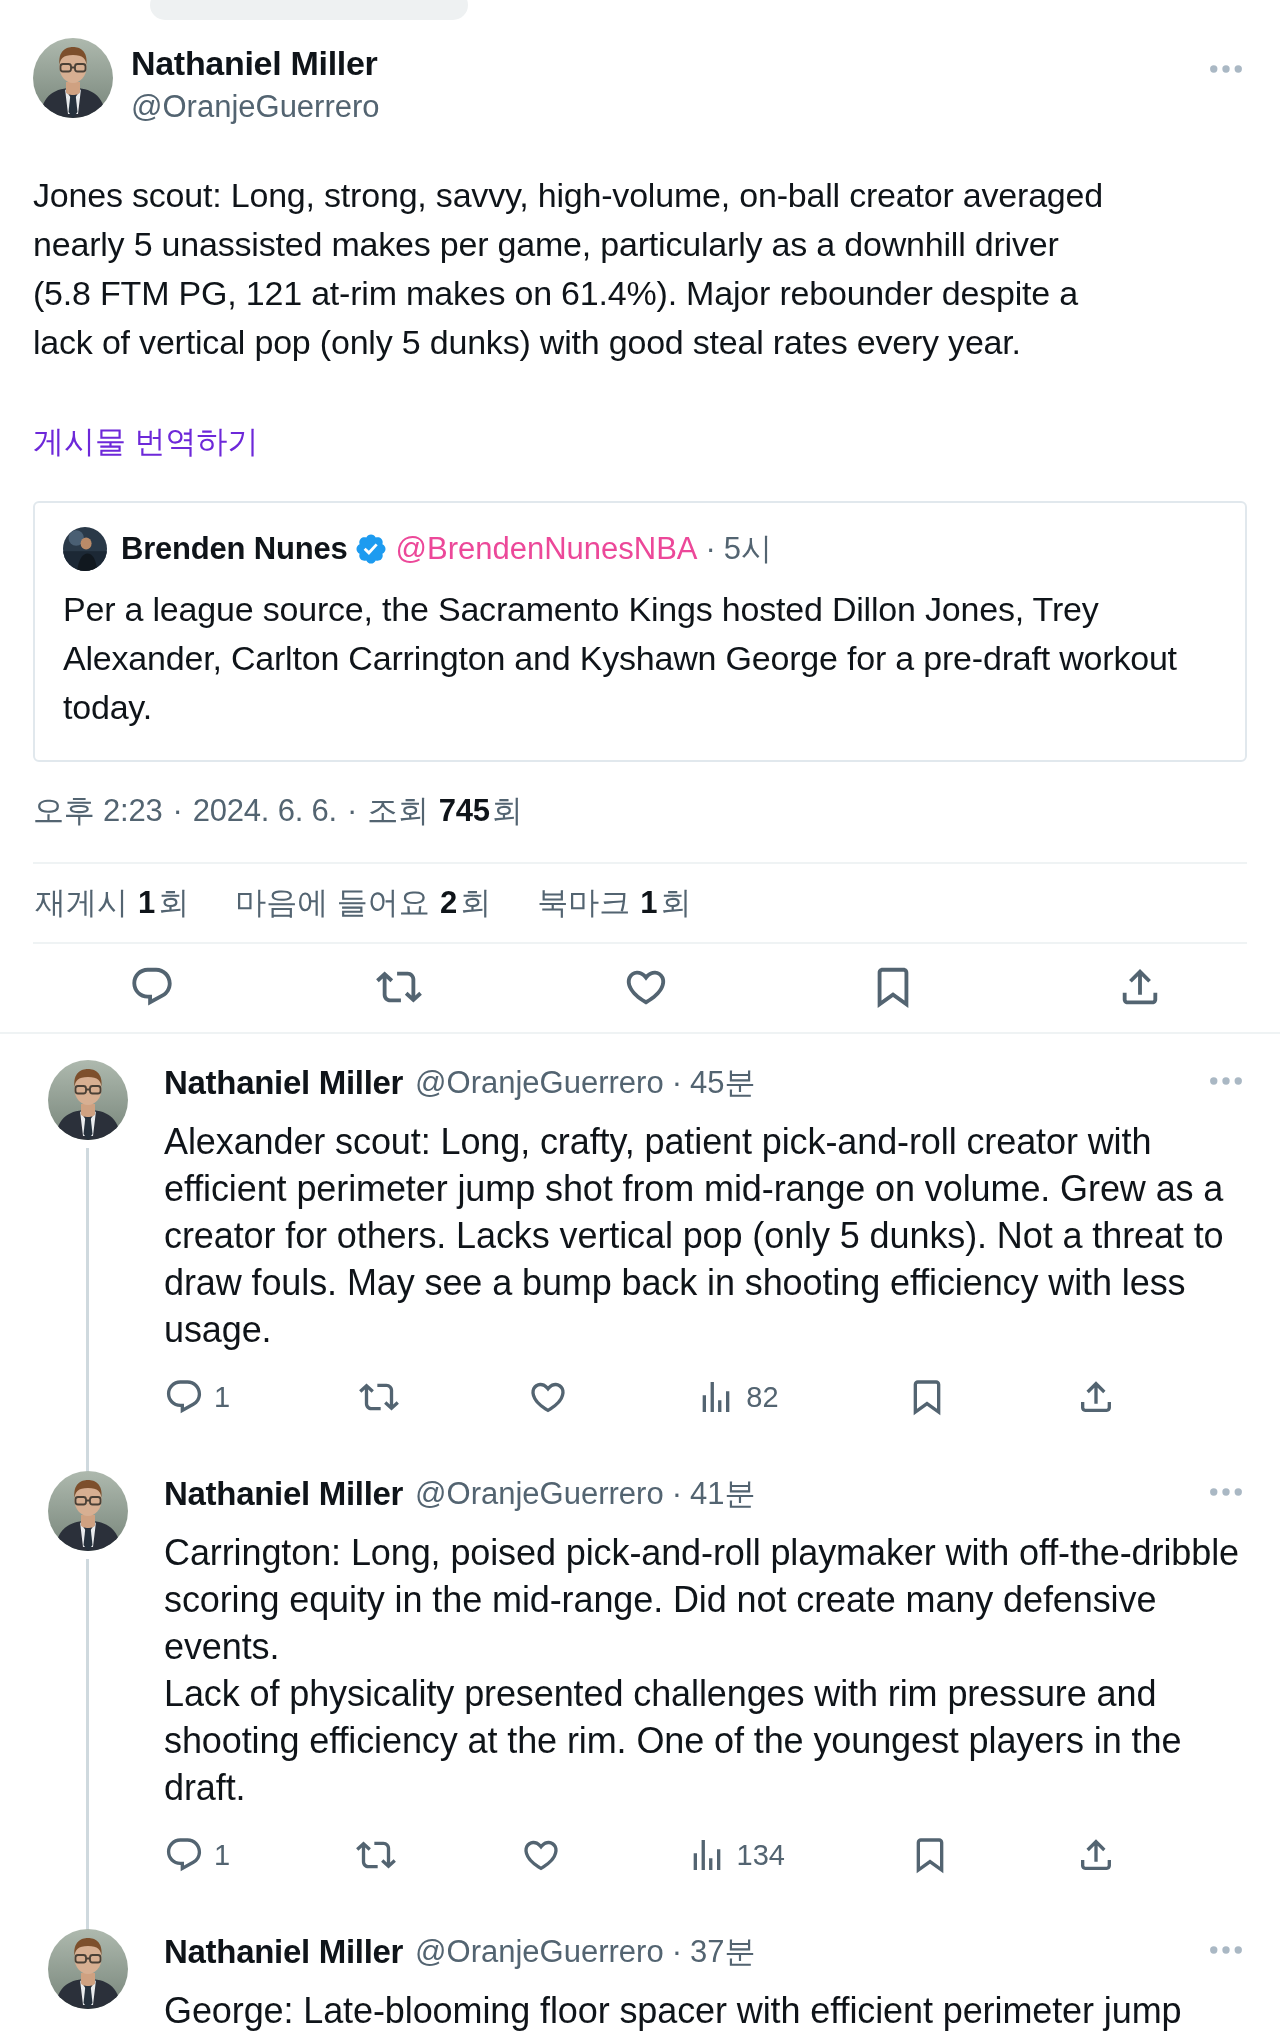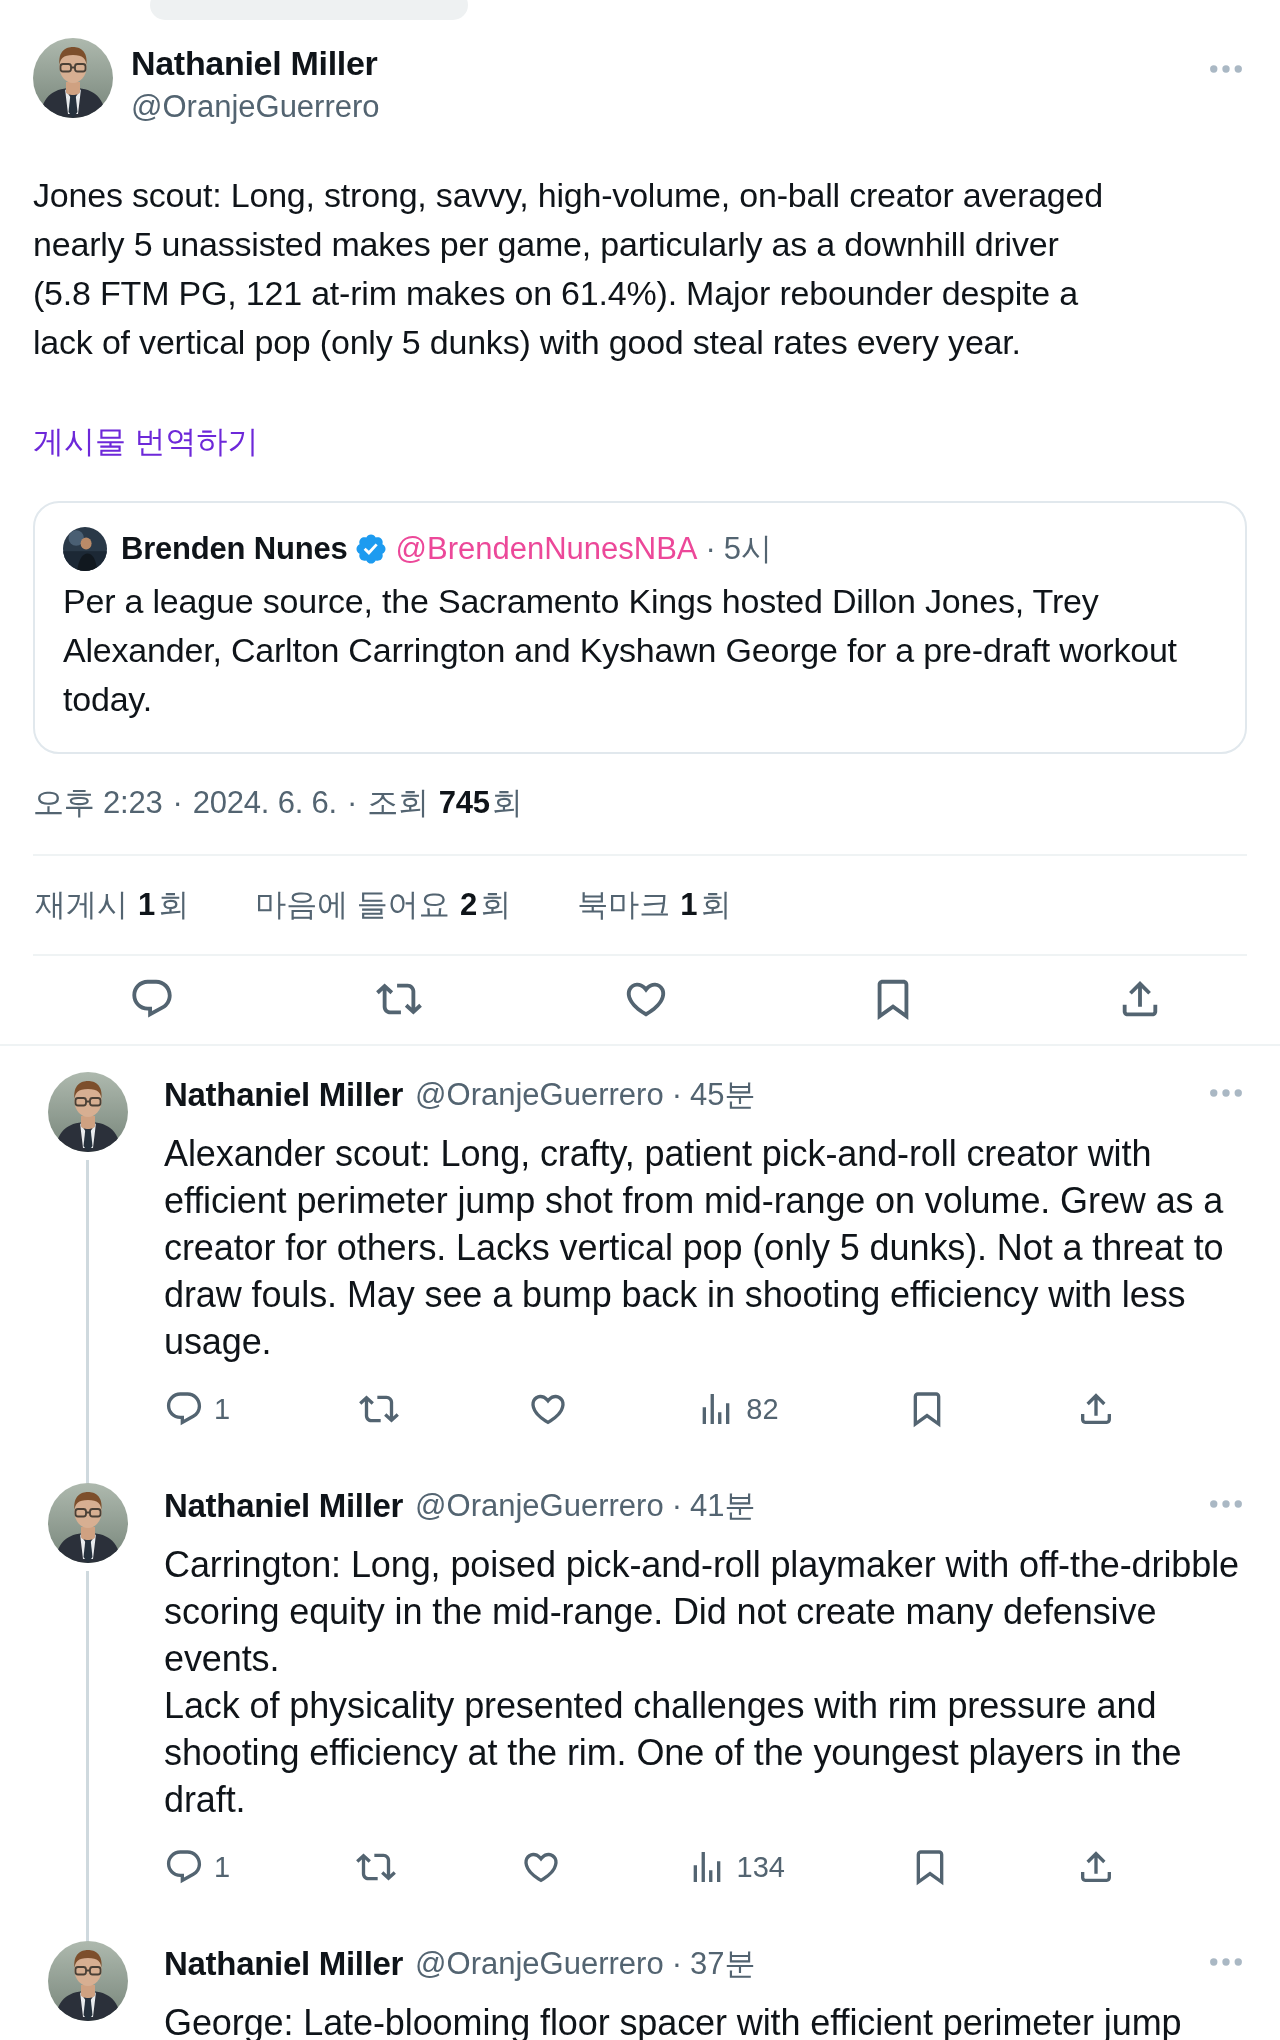--- a/index.html
+++ b/index.html
@@ -21,40 +21,40 @@
   .author-block { margin-left:18px; padding-top:6px; }
   .name { font-size:34px; font-weight:700; line-height:1.15; letter-spacing:-0.3px; }
   .handle { font-size:31px; color:#536471; margin-top:6px; }
   .more-btn { margin-left:auto; margin-top:10px; color:#aab8c4; }
   .more-btn svg { width:42px; height:42px; }
 
   .tweet-text { margin-top:46px; font-size:34px; line-height:49px; white-space:pre-line; letter-spacing:-0.2px; }
 
   .translate { display:inline-block; margin-top:54px; font-size:31px; color:#6d28d9; text-decoration:none; }
 
-  .quote-card { margin-top:38px; border:2px solid #e1e8ed; border-radius:26px; padding:24px 28px 28px; cursor:pointer; }
+  .quote-card { margin-top:38px; border:2px solid #e1e8ed; border-radius:6px; padding:24px 28px 28px; cursor:pointer; }
   .quote-header { display:flex; align-items:center; font-size:31px; }
   .q-avatar { width:44px; height:44px; border-radius:50%; overflow:hidden; flex:none; }
   .q-avatar svg { display:block; width:100%; height:100%; }
   .q-name { font-weight:700; margin-left:14px; letter-spacing:-0.2px; }
   .q-badge { width:34px; height:34px; margin-left:6px; color:#1d9bf0; flex:none; }
   .q-handle { color:#ec4899; margin-left:8px; }
   .q-sep { color:#536471; margin:0 8px; }
   .q-time { color:#536471; }
-  .quote-text { margin-top:6px; font-size:34px; line-height:49px; white-space:pre-line; letter-spacing:-0.2px; }
+  .quote-text { margin-top:14px; font-size:34px; line-height:49px; white-space:pre-line; letter-spacing:-0.2px; }
 
   .meta-row { margin-top:28px; font-size:31px; color:#536471; letter-spacing:-0.2px; }
   .meta-row .sep { margin:0 10px; }
   .meta-row .views-count { color:#0f1419; font-weight:700; margin:0 2px 0 10px; }
 
   .divider { height:2px; background:#eff3f4; margin-top:30px; }
   .divider.tight { margin-top:0; }
   .full-divider { height:2px; background:#eff3f4; }
 
-  .stats-row { display:flex; gap:66px; padding:28px 2px; font-size:31px; color:#536471; }
+  .stats-row { display:flex; gap:46px; padding:18px 2px; font-size:31px; color:#536471; }
   .stat { display:flex; align-items:baseline; }
   .stat .count { color:#0f1419; font-weight:700; margin:0 3px 0 10px; }
 
   .action-bar { display:flex; justify-content:space-between; padding:20px 84px 22px 96px; color:#536471; }
   .action-bar svg { width:46px; height:46px; display:block; }
 
   .replies { }
   .reply { position:relative; padding:26px 33px 28px 164px; }
   .reply .avatar { position:absolute; left:48px; top:26px; }
   .thread-line { position:absolute; left:86px; top:114px; bottom:-28px; width:3px; background:#cfd9de; }

